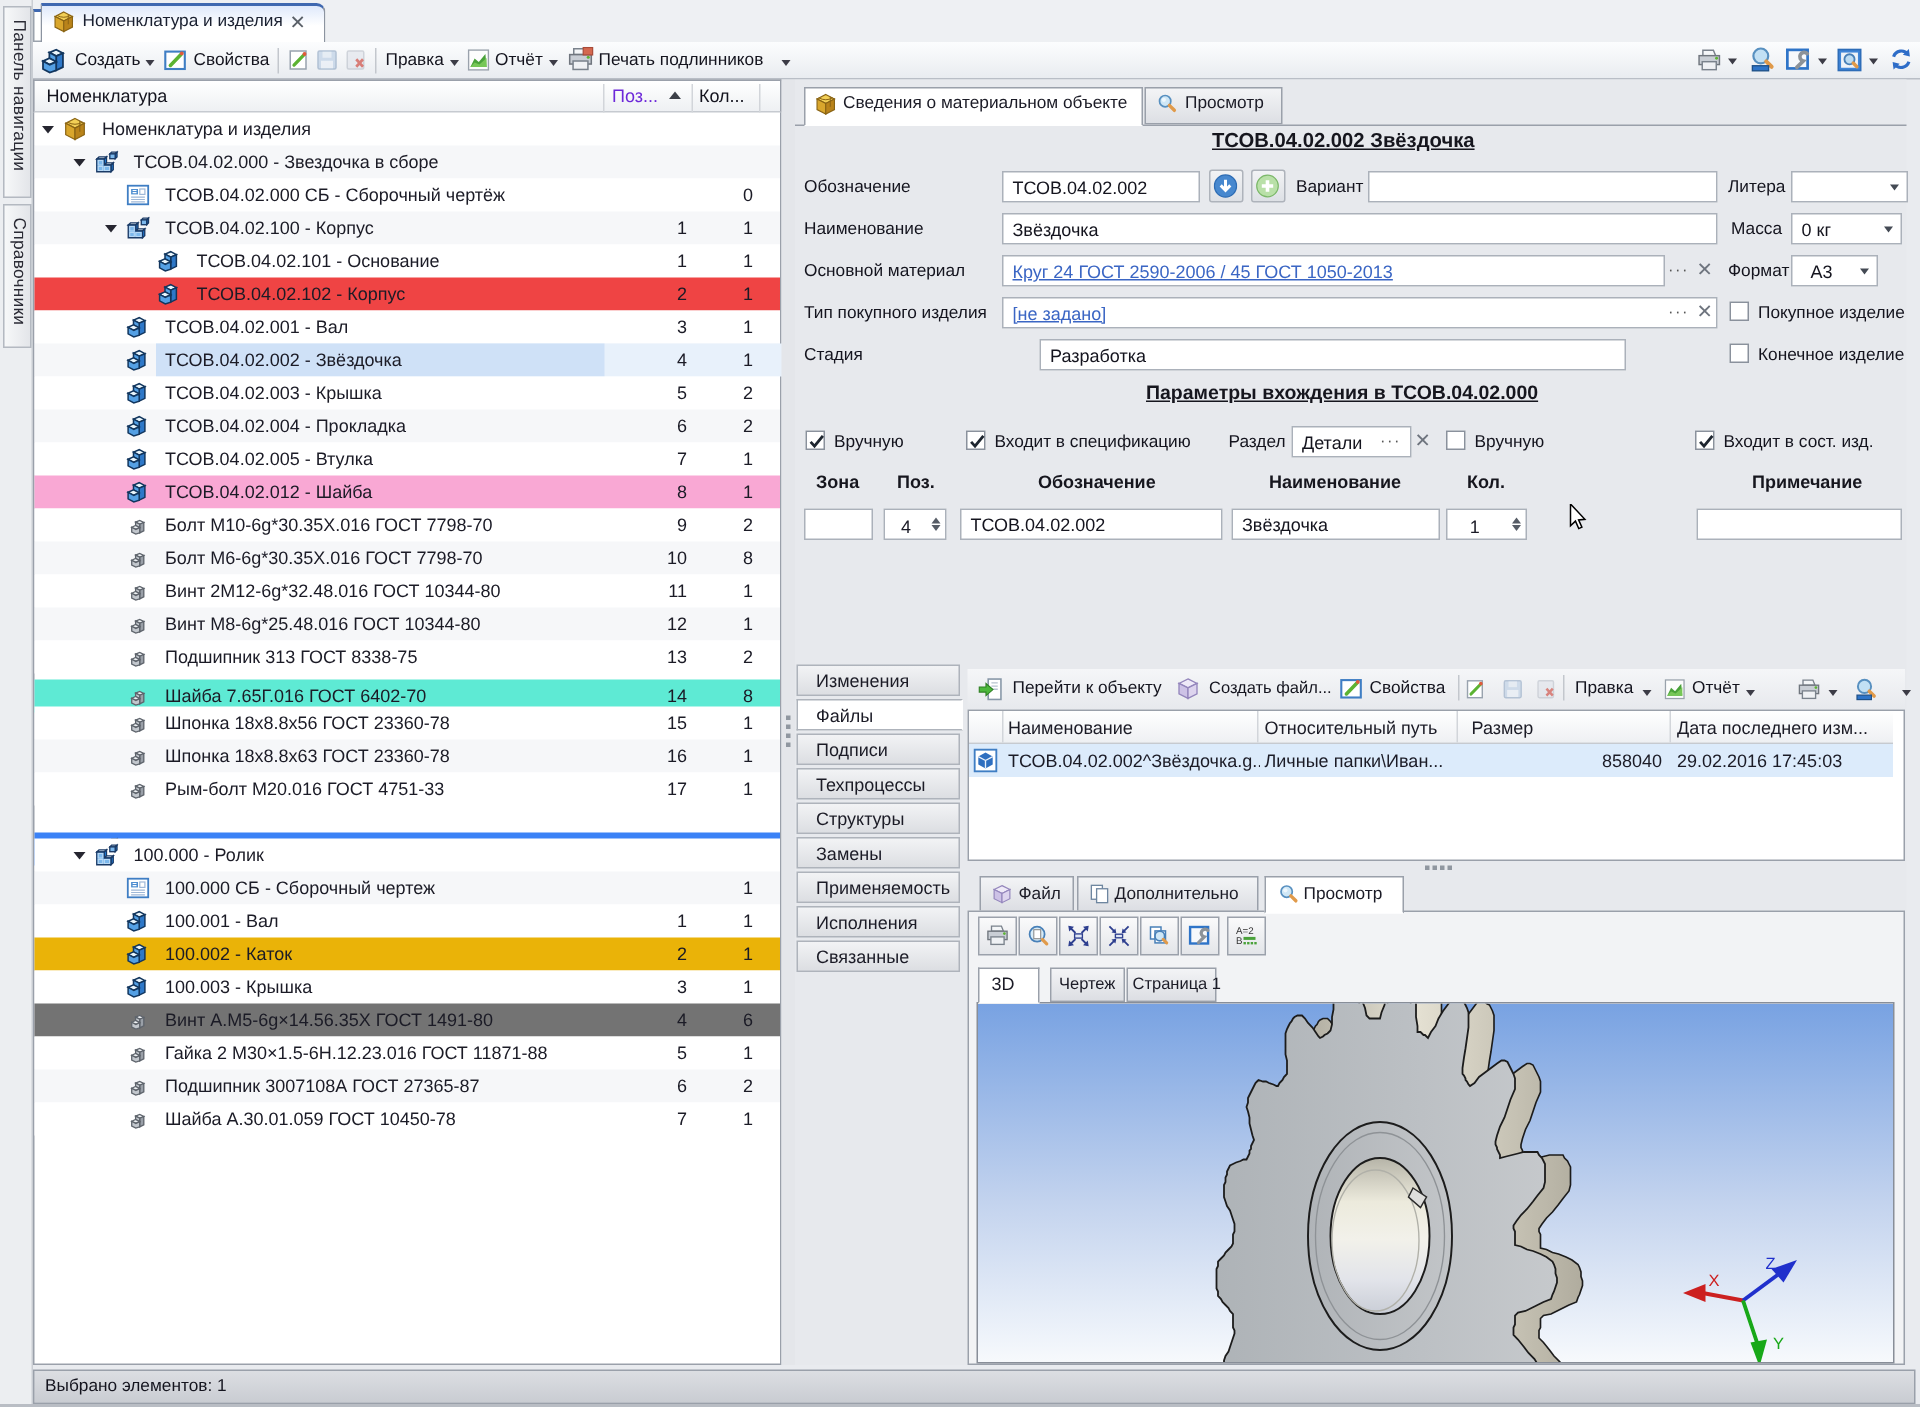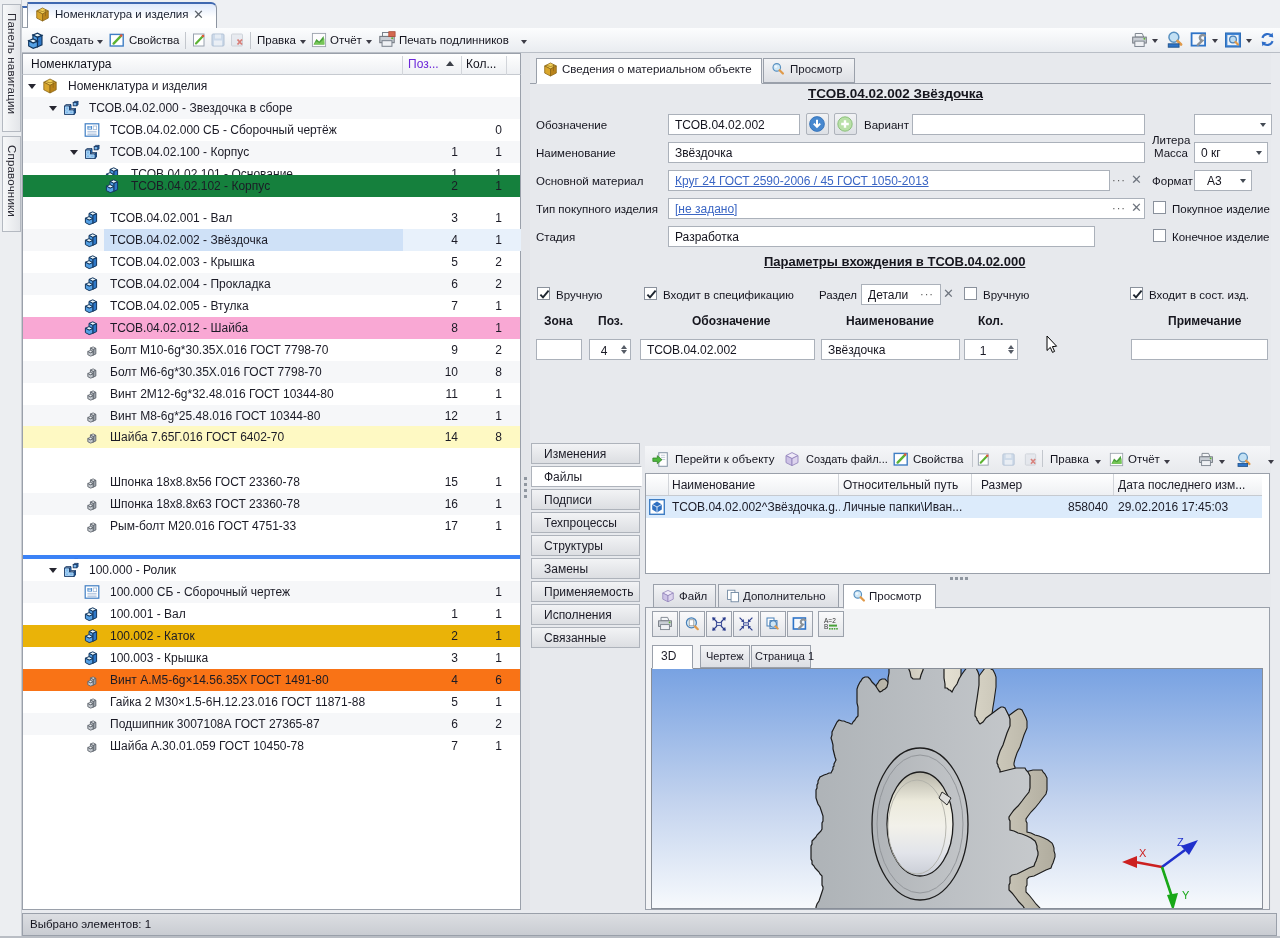--- a/index.html
+++ b/index.html
@@ -329,21 +329,21 @@
     <div class="tnum" style="left:429px;width:50px">1</div>
   </div>
 <div class="trow" style="top:163px;background:#ffffff">
     <svg class="tic" style="left:82px">
       <use href="#i-part"></use>
     </svg>
     <div class="ttx" style="left:108px">ТСОВ.04.02.101 - Основание</div>
     <div class="tnum" style="left:385px;width:50px">1</div>
     <div class="tnum" style="left:429px;width:50px">1</div>
   </div>
-<div class="trow" style="top:175px;background:#15803d">
+<div class="trow" style="top:185px;background:#ef4444">
     <svg class="tic" style="left:82px">
       <use href="#i-part"></use>
     </svg>
     <div class="ttx" style="left:108px">ТСОВ.04.02.102 - Корпус</div>
     <div class="tnum" style="left:385px;width:50px">2</div>
     <div class="tnum" style="left:429px;width:50px">1</div>
   </div>
 <div class="trow" style="top:207px;background:#ffffff">
     <svg class="tic" style="left:61px">
       <use href="#i-part"></use>
@@ -427,21 +427,21 @@
     <div class="tnum" style="left:429px;width:50px">1</div>
   </div>
 <div class="trow" style="top:427px;background:#ffffff">
     <svg class="tic" style="left:61px">
       <use href="#i-std"></use>
     </svg>
     <div class="ttx" style="left:87px">Подшипник 313 ГОСТ 8338-75</div>
     <div class="tnum" style="left:385px;width:50px">13</div>
     <div class="tnum" style="left:429px;width:50px">2</div>
   </div>
-<div class="trow" style="top:426px;background:#fef9c3">
+<div class="trow" style="top:453px;background:#5eead4">
     <svg class="tic" style="left:61px">
       <use href="#i-std"></use>
     </svg>
     <div class="ttx" style="left:87px">Шайба 7.65Г.016 ГОСТ 6402-70</div>
     <div class="tnum" style="left:385px;width:50px">14</div>
     <div class="tnum" style="left:429px;width:50px">8</div>
   </div>
 <div class="trow" style="top:471px;background:#ffffff">
     <svg class="tic" style="left:61px">
       <use href="#i-std"></use>
@@ -504,21 +504,21 @@
     <div class="tnum" style="left:429px;width:50px">1</div>
   </div>
 <div class="trow" style="top:647px;background:#ffffff">
     <svg class="tic" style="left:61px">
       <use href="#i-part"></use>
     </svg>
     <div class="ttx" style="left:87px">100.003 - Крышка</div>
     <div class="tnum" style="left:385px;width:50px">3</div>
     <div class="tnum" style="left:429px;width:50px">1</div>
   </div>
-<div class="trow" style="top:669px;background:#f97316">
+<div class="trow" style="top:669px;background:#737373">
     <svg class="tic" style="left:61px">
       <use href="#i-std"></use>
     </svg>
     <div class="ttx" style="left:87px">Винт А.М5-6g×14.56.35Х ГОСТ 1491-80</div>
     <div class="tnum" style="left:385px;width:50px">4</div>
     <div class="tnum" style="left:429px;width:50px">6</div>
   </div>
 <div class="trow" style="top:691px;background:#ffffff">
     <svg class="tic" style="left:61px">
       <use href="#i-std"></use>
@@ -575,21 +575,21 @@
     <circle cx="8" cy="8" r="7.4" fill="#4788cf" stroke="#2d6cb4" stroke-width="0.8"></circle>
     <path d="M8,3.8 L8,10.6 M4.8,7.6 L8,10.9 L11.2,7.6" stroke="#fff" stroke-width="2" fill="none"></path>
   </svg>
 <div class="abs" style="left:834px;top:113px;width:23px;height:22px;background:linear-gradient(#f2f3f5,#dde0e5);border:1px solid #aeb3bb;border-radius:2px"></div>
 <svg class="abs" style="left:837px;top:116px;width:16px;height:16px">
     <circle cx="8" cy="8" r="7.2" fill="#b9e0a8" stroke="#7cb86a" stroke-width="0.8"></circle>
     <path d="M8,4.2 L8,11.8 M4.2,8 L11.8,8" stroke="#fff" stroke-width="2.4" fill="none"></path>
   </svg>
 <div class="flabel" style="left:864px;top:119px">Вариант</div>
 <div class="field" style="left:912px;top:114px;width:233px"></div>
-<div class="flabel" style="left:1152px;top:134px">Литера</div>
+<div class="flabel" style="left:1152px;top:119px">Литера</div>
 <div class="field combo" style="left:1194px;top:114px;width:78px">
     <div class="ca"></div>
   </div>
 
 <div class="flabel" style="left:536px;top:147px">Наименование</div>
 <div class="field" style="left:668px;top:142px;width:477px">Звёздочка</div>
 <div class="flabel" style="left:1154px;top:147px">Масса</div>
 <div class="field combo" style="left:1194px;top:142px;width:74px">0 кг<div class="ca"></div></div>
 
 <div class="flabel" style="left:536px;top:175px">Основной материал</div>
@@ -600,21 +600,21 @@
 <div class="field combo" style="left:1194px;top:170px;width:58px;padding-left:12px">А3<div class="ca"></div></div>
 
 <div class="flabel" style="left:536px;top:203px">Тип покупного изделия</div>
 <div class="field" style="left:668px;top:198px;width:477px"><span class="link">[не задано]</span></div>
 <div class="dots3" style="left:1112px;top:202px">···</div>
 <div class="xbtn" style="left:1131px;top:200px">✕</div>
 <div class="chk" style="left:1153px;top:201px"></div>
 <div class="flabel" style="left:1172px;top:203px">Покупное изделие</div>
 
 <div class="flabel" style="left:536px;top:231px">Стадия</div>
-<div class="field" style="left:668px;top:226px;width:427px">Разработка</div>
+<div class="field" style="left:693px;top:226px;width:391px">Разработка</div>
 <div class="chk" style="left:1153px;top:229px"></div>
 <div class="flabel" style="left:1172px;top:231px">Конечное изделие</div>
 
 <div class="title-u" style="left:764px;top:254px;font-size:13px">Параметры вхождения в ТСОВ.04.02.000</div>
 
 <div class="chk" style="left:537px;top:287px">
     <svg>
       <use href="#i-check"></use>
     </svg>
   </div>

